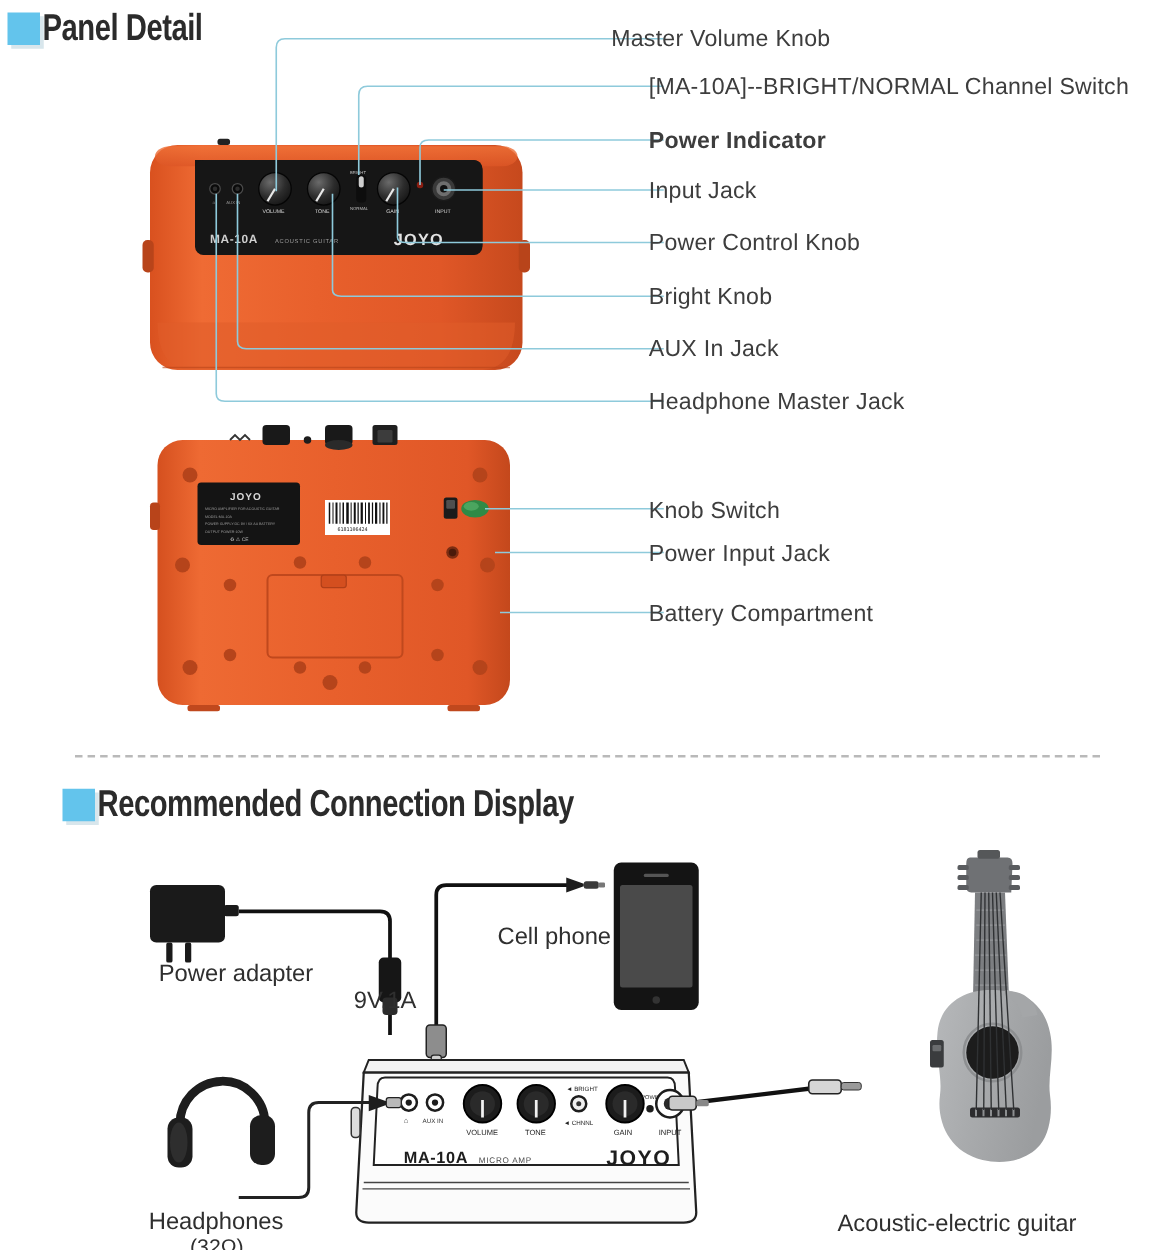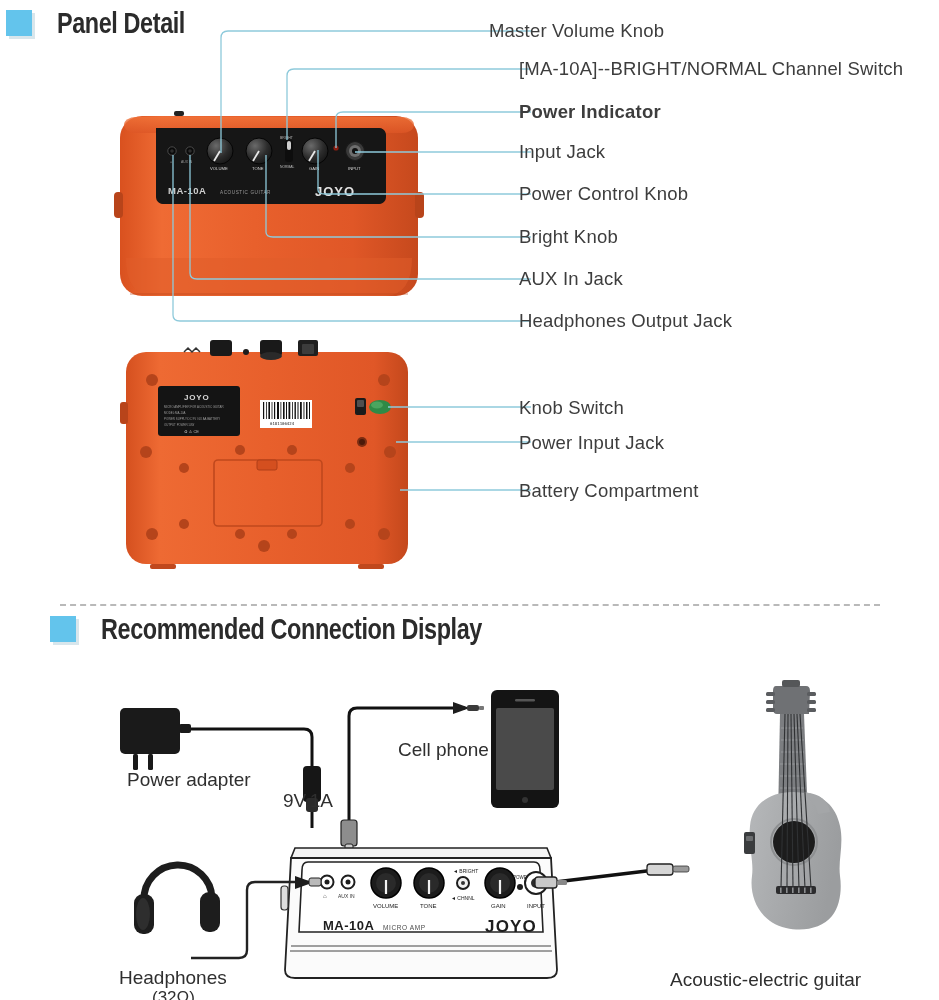--- a/index.html
+++ b/index.html
@@ -1,20 +1,20 @@
 <!DOCTYPE html>
 <html><head>
 <meta charset="utf-8">
 <title>JOYO MA-10A Panel Detail</title>
 <style>
   html,body{margin:0;padding:0;background:#ffffff;}
   body{width:939px;height:1000px;position:relative;overflow:hidden;
        font-family:"Liberation Sans", sans-serif;color:#3a3a3a;}
 
-  .section-heading{position:absolute;display:flex;align-items:center;gap:25px;}
+  .section-heading{position:absolute;display:flex;align-items:center;gap:2px;}
   .heading-swatch{width:26px;height:26px;background:#63c4ec;
        box-shadow:3px 3px 0 0 #d8e6ec;flex:0 0 auto;}
   .heading-text{font-family:"Liberation Sans Narrow","Liberation Sans",sans-serif;
        font-weight:700;font-size:30px;letter-spacing:-0.5px;color:#2b2b2b;
        transform:scaleX(0.78);transform-origin:left center;white-space:nowrap;}
 
   .callout-label{position:absolute;font-size:18.5px;color:#3d3d3d;white-space:nowrap;
        letter-spacing:.2px;}
 
   svg.layer{position:absolute;left:0;top:0;width:939px;height:1000px;
@@ -237,36 +237,36 @@
 <div class="callout-label" style="left:519px; top:183px;">
   <span>Power Control Knob</span>
 </div>
 <div class="callout-label" style="left:519px; top:226px;">
   <span>Bright Knob</span>
 </div>
 <div class="callout-label" style="left:519px; top:268px;text-align:center;">
   <span>AUX In Jack</span>
 </div>
 <div class="callout-label" style="left:519px; top:310px;">
-  <span>Headphones Output Jack</span>
+  <span>Headphone Master Jack</span>
 </div>
 
 <div class="callout-label" style="left:519px; top:397px;">
   <span>Knob Switch</span>
 </div>
 <div class="callout-label" style="left:519px; top:432px;">
   <span>Power Input Jack</span>
 </div>
 <div class="callout-label" style="left:519px; top:480px;">
   <span>Battery Compartment</span>
 </div>
 
 <div class="divider"></div>
 
-<div class="section-heading" style="left:6px; top:612px;padding-left:44px;">
+<div class="section-heading" style="left:6px; top:627px;padding-left:44px;">
   <div class="heading-swatch"></div>
   <div class="heading-text">Recommended Connection Display</div>
 </div>
 
 <svg class="art" style="left:95px; top:680px;" width="600" height="310" viewBox="0 0 600 310">
 
   <g>
     <rect x="25" y="28" width="60" height="46" rx="5" fill="#1a1a1a"></rect>
     <rect x="84" y="44" width="12" height="9" rx="2" fill="#1a1a1a"></rect>
     <rect x="38" y="74" width="5" height="16" rx="1.5" fill="#1a1a1a"></rect>

